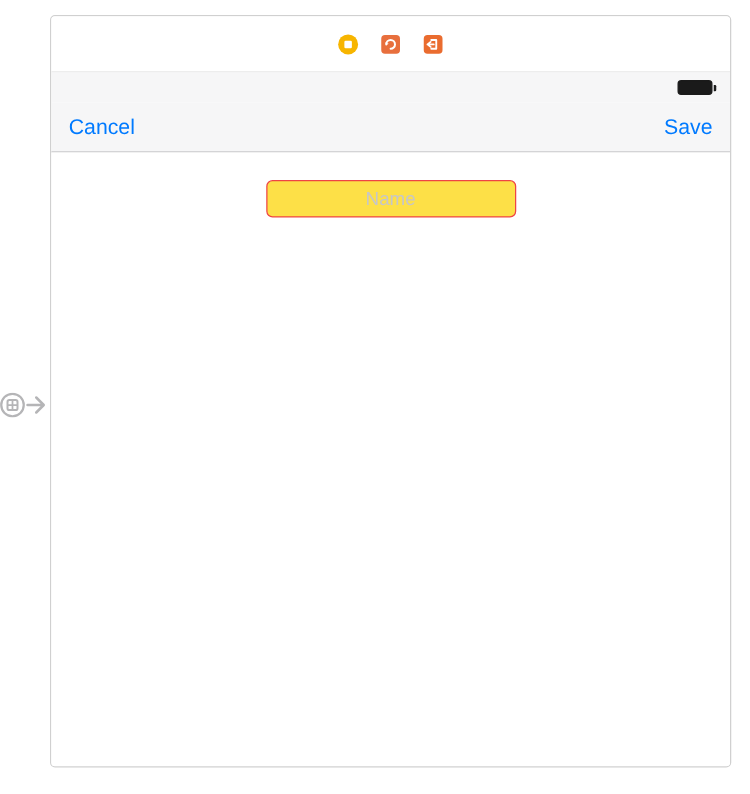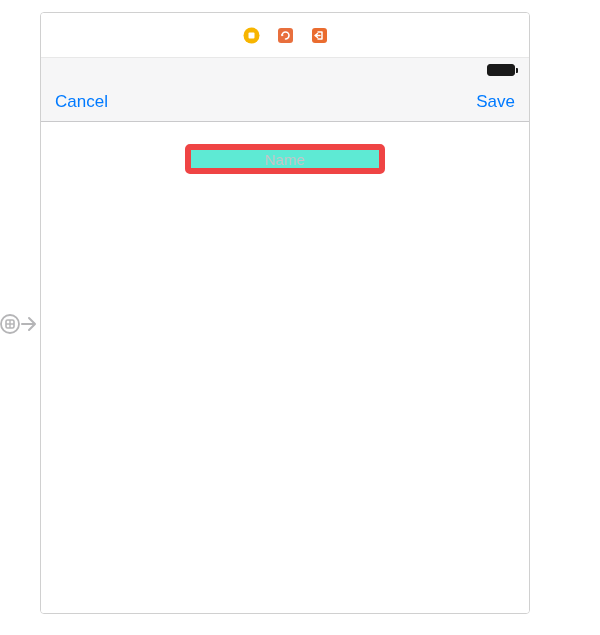--- a/index.html
+++ b/index.html
@@ -11,21 +11,21 @@
       font-family: -apple-system, BlinkMacSystemFont, "Helvetica Neue", Helvetica, Arial, sans-serif;
       background: #ffffff;
       width: 600px;
       height: 635px;
       position: relative;
     }
     .simulator-frame {
       position: absolute;
       left: 40px;
       top: 12px;
-      width: 490px;
+      width: 545px;
       height: 602px;
       border: 1px solid #d0d0d0;
       border-radius: 4px;
       background: #ffffff;
       overflow: hidden;
     }
     .sim-toolbar {
       height: 45px;
       display: flex;
       align-items: center;
@@ -99,28 +99,28 @@
     .content-area {
       background: #ffffff;
       padding-top: 22px;
       display: flex;
       justify-content: center;
       height: calc(100% - 45px - 24px - 40px);
     }
     .name-input {
       width: 200px;
       height: 30px;
-      border: 6px solid #ef4444;
+      border: 1px solid #ef4444;
       border-radius: 5px;
       text-align: center;
       font-size: 15px;
       color: #303030;
       font-family: inherit;
       outline: none;
-      background: #5eead4;
+      background: #fde047;
     }
     .name-input::placeholder {
       color: #c6c6c9;
     }
     .inspector-handle {
       position: absolute;
       left: 0;
       top: 314px;
       display: flex;
       align-items: center;

